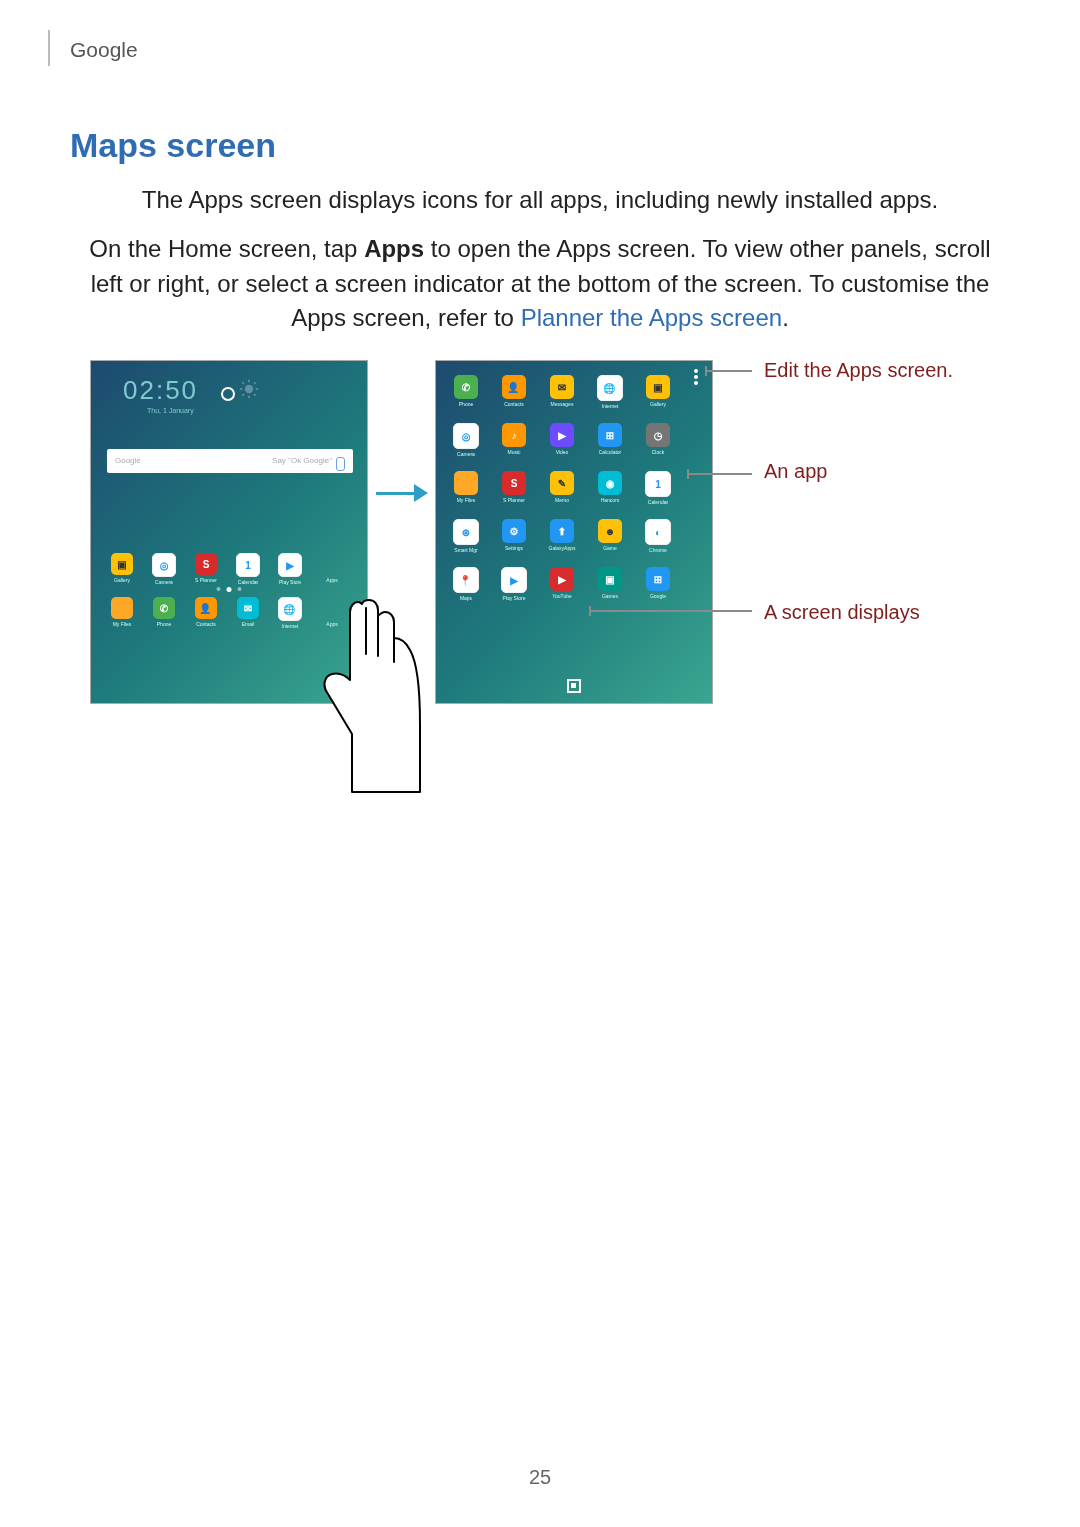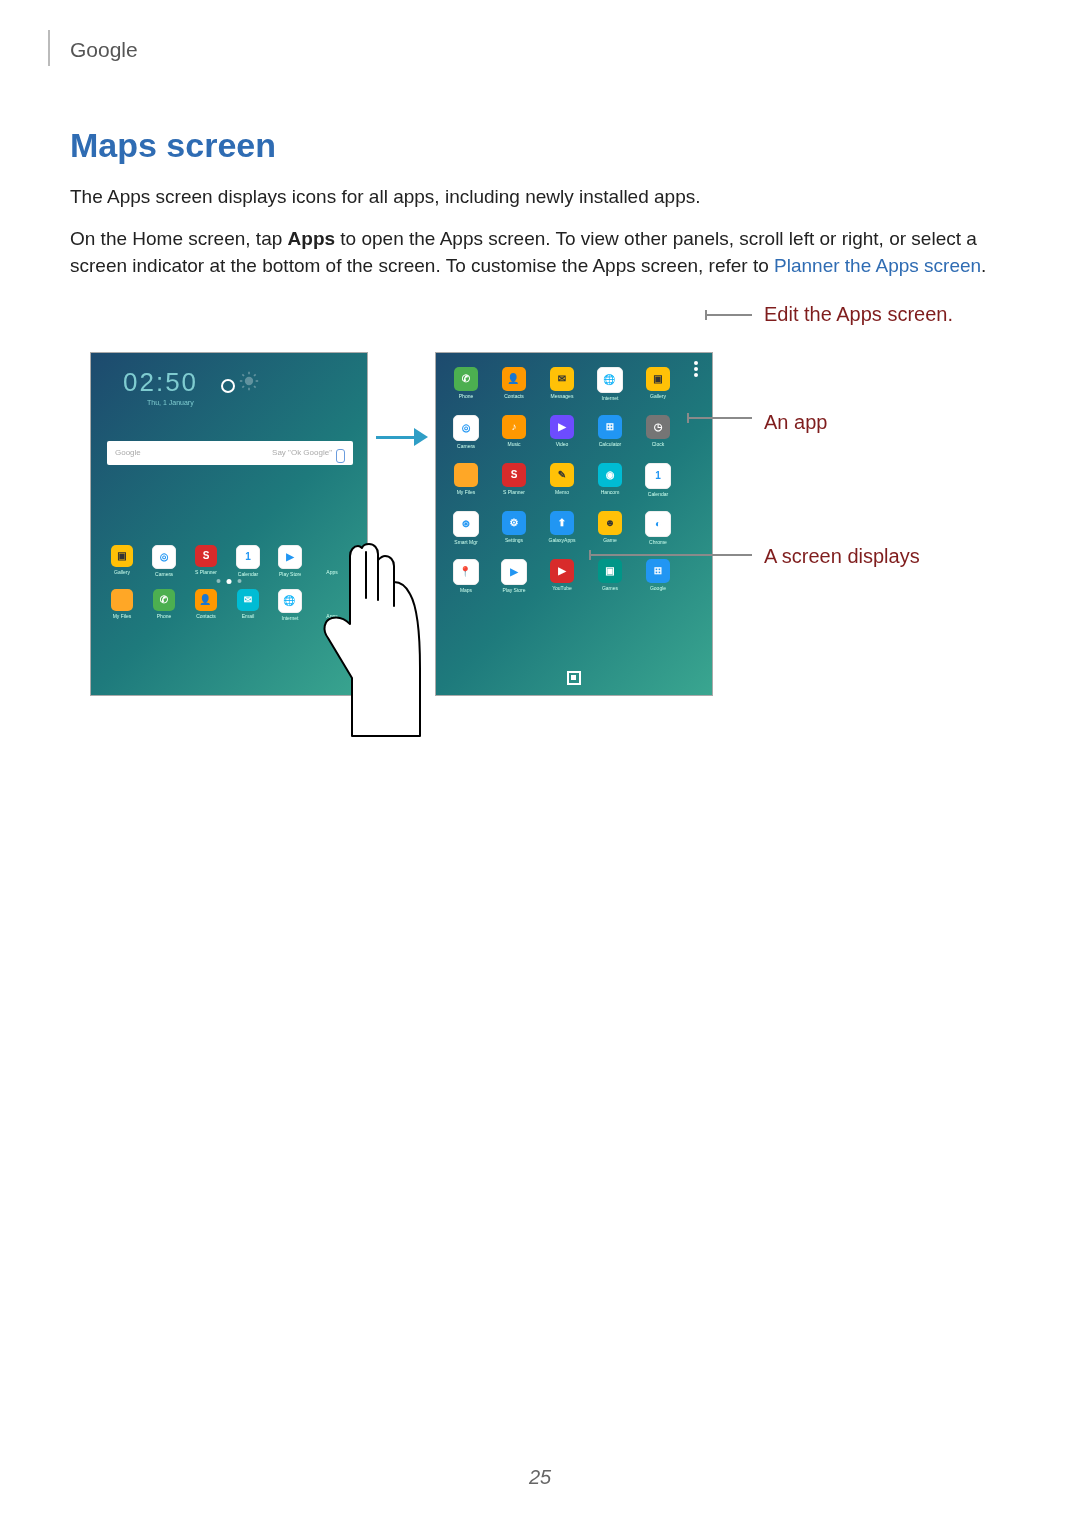--- a/index.html
+++ b/index.html
@@ -32,43 +32,43 @@
     font-size: 21px;
     color: #555;
   }
   h2.section-title {
     color: #2f6cb3;
     font-size: 34px;
     font-weight: 700;
     margin: 88px 0 18px 0;
   }
   p.body {
-    font-size: 19px;
+    font-size: 24px;
     line-height: 1.45;
     margin: 0 0 14px 0;
     color: #222;
+    text-align: center;
   }
   .link {
     color: #2f6cb3;
   }
   .figure-area {
     position: relative;
     margin-top: 18px;
     height: 520px;
   }
   
   .screen {
     position: absolute;
     width: 278px;
     height: 344px;
     background: linear-gradient(135deg, #1d4a6e 0%, #1e7a7c 55%, #3aa690 100%);
     border: 1px solid #aaa;
     box-sizing: border-box;
     overflow: visible;
-    margin-top: 48px;
   }
   .screen.left { left: 20px; top: 6px; }
   .screen.right { left: 365px; top: 6px; }
   .clock {
     color: #7fccd0;
     font-size: 26px;
     font-weight: 300;
     position: absolute;
     left: 32px;
     top: 14px;
@@ -252,21 +252,20 @@
     max-width: 240px;
   }
 
   .page-number {
     position: absolute;
     bottom: 38px;
     left: 50%;
     transform: translateX(-50%);
     font-size: 20px;
     color: #666;
-    font-style: italic;
   }
 
   
   .c-green { background: #4caf50; }
   .c-orange { background: #ff9800; }
   .c-yellow { background: #ffc107; color:#333; }
   .c-blue { background: #2196f3; }
   .c-red { background: #d82b2b; }
   .c-cyan { background: #00bcd4; }
   .c-purple { background: #6d4cff; }
@@ -523,21 +522,21 @@
         <path d="M84 44 L84 68"></path>
       </g>
     </svg>
 
     <div class="callout-line" style="left:636px; top:16px; width:46px;"></div>
     <div class="callout-vline" style="left:635px; top:12px; height:10px;"></div>
     <div class="callout-text" style="left:694px; top:4px;">Edit the Apps screen.</div>
 
     <div class="callout-line" style="left:618px; top:119px; width:64px;"></div>
     <div class="callout-vline" style="left:617px; top:115px; height:10px;"></div>
-    <div class="callout-text" style="left:694px; top:112px;">An app</div>
+    <div class="callout-text" style="left:694px; top:105px;">An app</div>
 
     <div class="callout-line" style="left:520px; top:256px; width:162px;"></div>
     <div class="callout-vline" style="left:519px; top:252px; height:10px;"></div>
     <div class="callout-text" style="left:694px; top:246px;">A screen displays</div>
 
   </div>
 
   <div class="page-number">25</div>
 </div>
 

